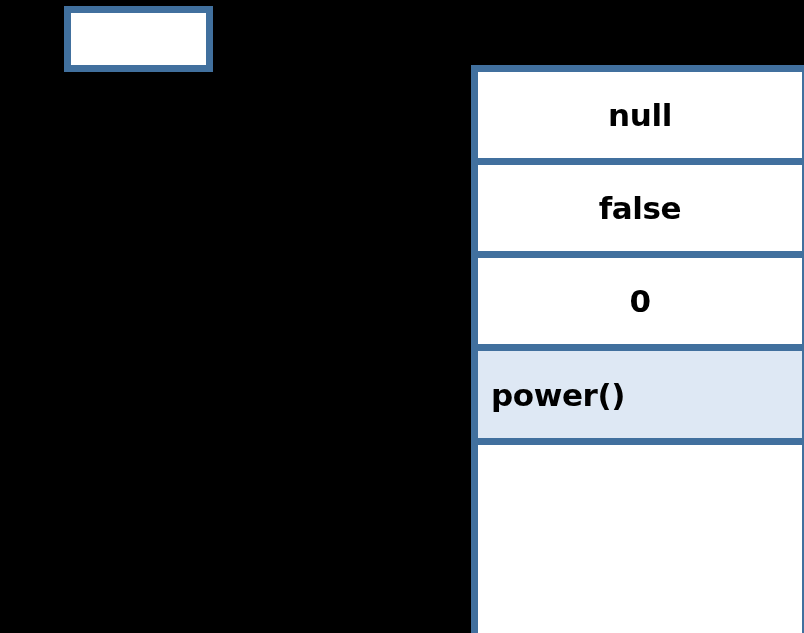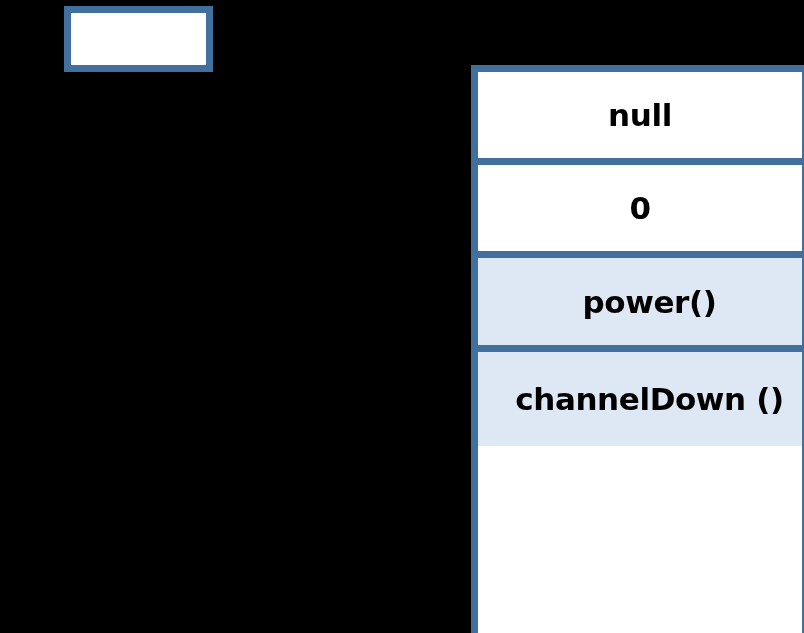--- a/index.html
+++ b/index.html
@@ -89,22 +89,22 @@
   .uml-row.attr {
     background: #ffffff;
     justify-content: center;
     height: 93px;
     border-bottom: 7px solid #41709e;
   }
 
   
   .uml-row.method {
     background: #dee8f4;
-    justify-content: center;
-    padding-left: 19px;
+    justify-content: flex-start;
+    padding-left: 13px;
     height: 94px;
     border-bottom: 7px solid #41709e;
   }
 
   .uml-row.last {
     border-bottom: none;
   }
 </style>
 </head>
 <body>
@@ -115,30 +115,30 @@
     <span class="title-text"></span>
   </div>
 
   <div id="object-panel" class="uml-box">
     <div class="panel-rows">
 
       <div class="uml-row attr">
         <span>null</span>
       </div>
 
+      <div class="uml-row attr">
+        <span>false</span>
+      </div>
 
       <div class="uml-row attr">
         <span>0</span>
       </div>
 
       <div class="uml-row method">
         <span>power()</span>
       </div>
 
 
-      <div class="uml-row method last">
-        <span>channelDown ()</span>
-      </div>
 
     </div>
   </div>
 
 </div>
 
 </body></html>

